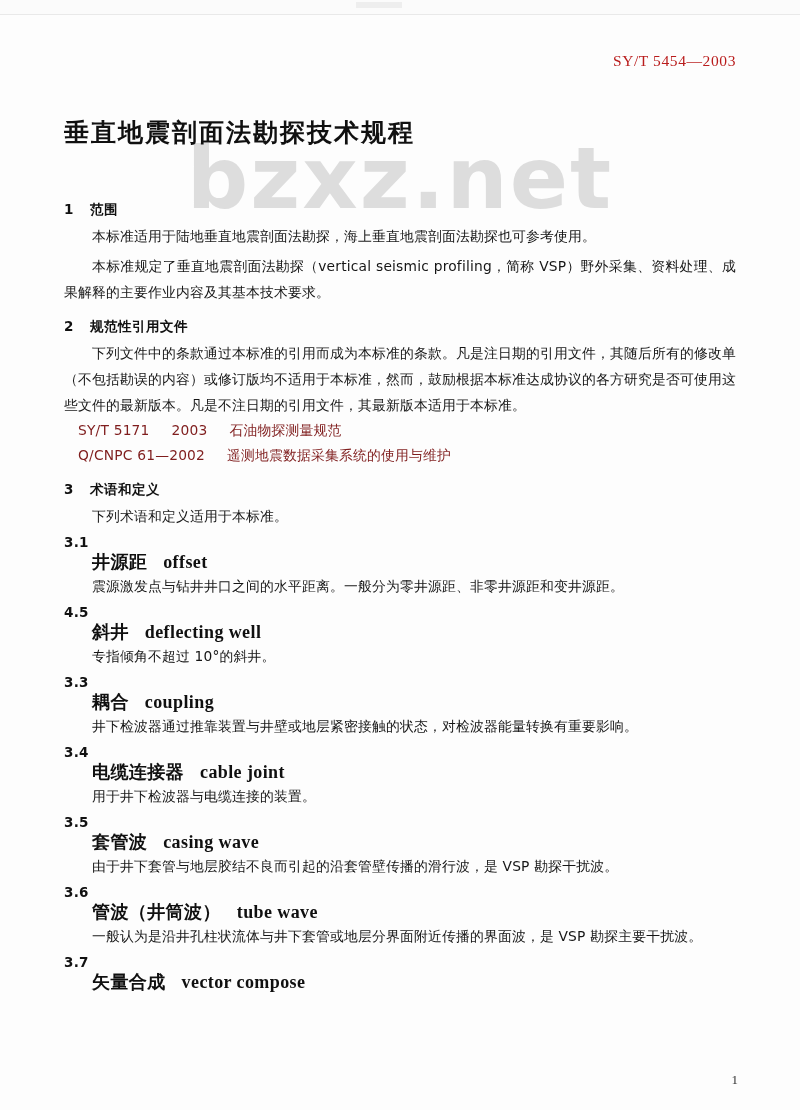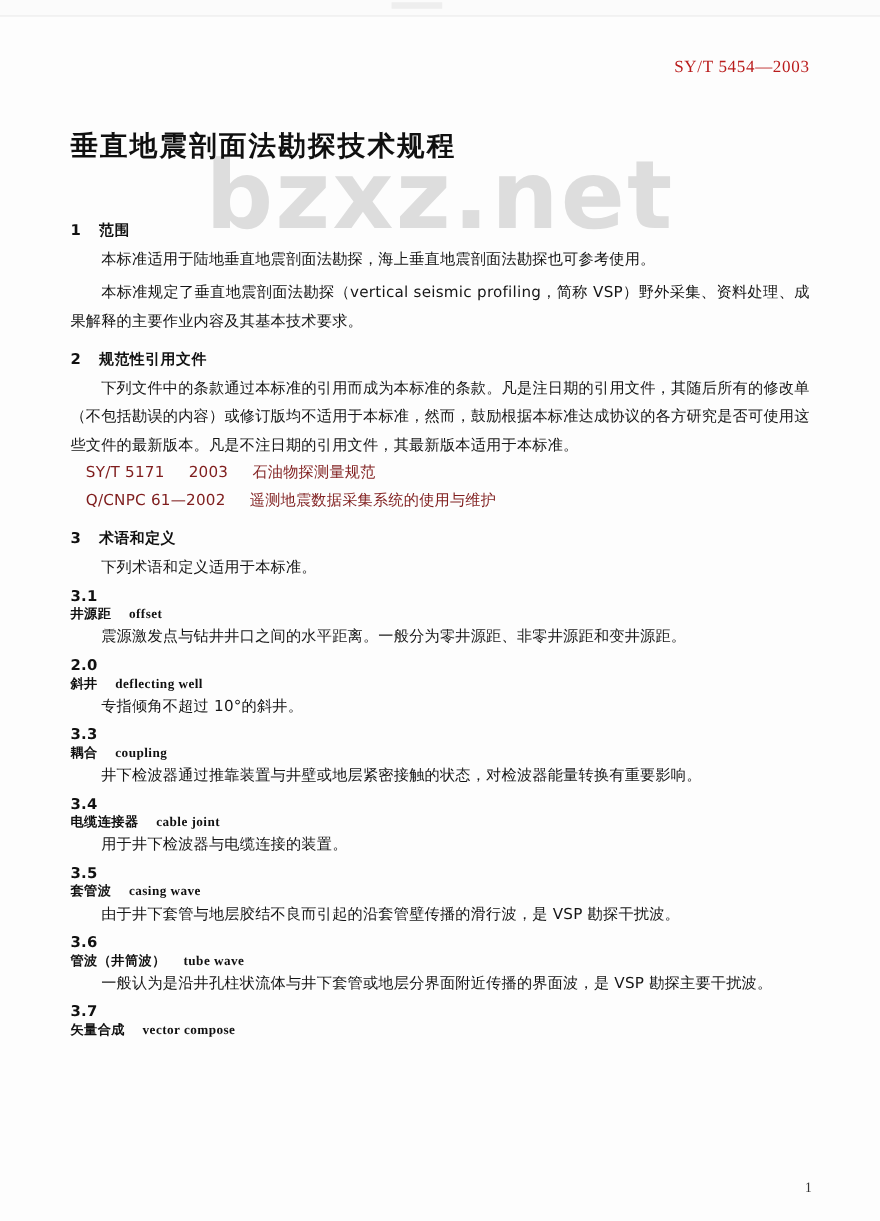--- a/index.html
+++ b/index.html
@@ -89,23 +89,24 @@
     width: 22px;
   }
   .term-num {
     font-size: 13.5px;
     color: #111;
     font-weight: bold;
     margin-top: 5px;
     letter-spacing: 0.3px;
   }
   .term-name {
-    font-size: 12px;
+    font-size: 18px;
     font-weight: bold;
     color: #101010;
+    margin-left: 28px;
     letter-spacing: 0.4px;
   }
   .term-name .en {
     font-family: "Liberation Serif", serif;
     font-weight: bold;
     margin-left: 16px;
   }
   .term-def {
     font-size: 13.8px;
     line-height: 25px;
@@ -189,21 +190,21 @@
 
     <div>
       <div class="term-num">3.1</div>
       <div class="term-name">
         <span>井源距</span><span class="en">offset</span>
       </div>
       <div class="term-def">震源激发点与钻井井口之间的水平距离。一般分为零井源距、非零井源距和变井源距。</div>
     </div>
 
     <div>
-      <div class="term-num">2.0</div>
+      <div class="term-num">4.5</div>
       <div class="term-name">
         <span>斜井</span><span class="en">deflecting well</span>
       </div>
       <div class="term-def">专指倾角不超过 10°的斜井。</div>
     </div>
 
     <div>
       <div class="term-num">3.3</div>
       <div class="term-name">
         <span>耦合</span><span class="en">coupling</span>

